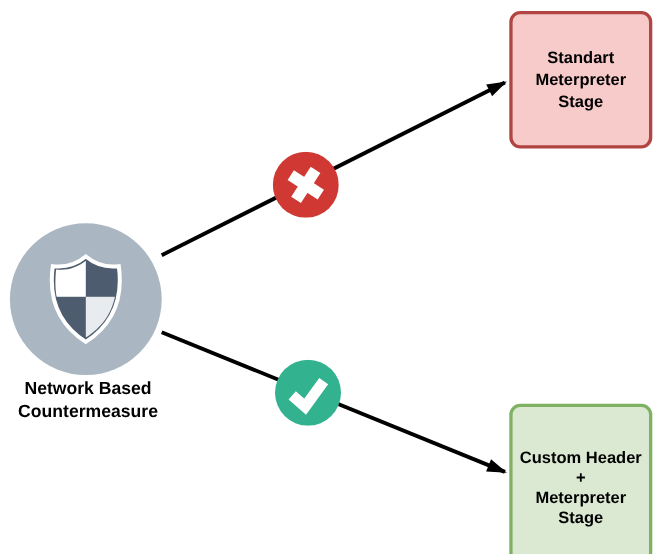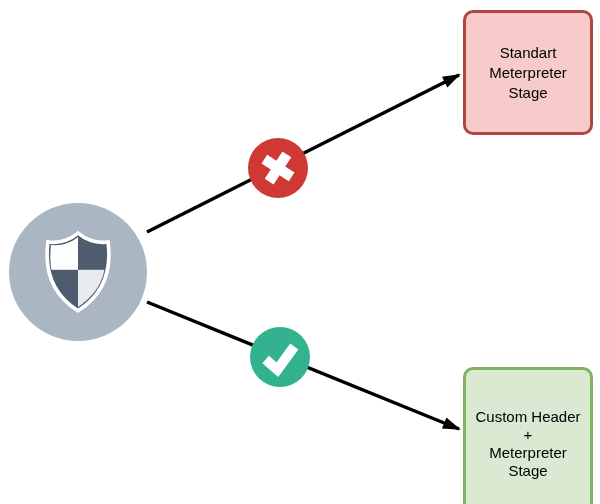--- a/index.html
+++ b/index.html
@@ -40,21 +40,21 @@
   .badge{position:absolute;width:60px;height:60px;}
   .badge-x{left:248px;top:138px;}
   .badge-check{left:250px;top:327px;}
   .badge-x-circle{fill:var(--badge_red);}
   .badge-check-circle{fill:var(--badge_green);}
   .glyph-stroke{stroke:#ffffff;fill:none;stroke-linecap:butt;stroke-linejoin:miter;}
 
   .box{
     position:absolute;left:463px;width:130px;box-sizing:border-box;border-radius:10px;
     display:flex;flex-direction:column;align-items:center;justify-content:center;
-    text-align:center;font-weight:normal;color:#000000;
+    text-align:center;font-weight:bold;color:#000000;
   }
   .box-red{
     top:10px;height:125px;background:var(--box_red_fill);
     border:3px solid var(--box_red_border);font-size:15px;line-height:20px;
   }
   .box-green{
     top:367px;height:154px;background:var(--box_green_fill);
     border:3px solid var(--box_green_border);font-size:15px;line-height:18px;text-align:right;
   }
 
@@ -88,20 +88,22 @@
       </defs>
       <path class="shield-body" d="M50 3 C61 12 76 17 91 15 C96 52 86 86 50 109 C14 86 4 52 9 15 C24 17 39 12 50 3 Z"></path>
       <g clip-path="url(#shield-clip)">
         <rect class="q-white" x="0" y="0" width="50" height="53"></rect>
         <rect class="q-light" x="50" y="53" width="50" height="59"></rect>
       </g>
     </svg>
   </div>
 
   <div class="source-label">
+    <div>Network Based</div>
+    <div>Countermeasure</div>
   </div>
 
   <svg class="badge badge-x" viewBox="0 0 60 60">
     <circle class="badge-x-circle" cx="30" cy="30" r="30"></circle>
     <g transform="rotate(-12 30 30)">
       <line class="glyph-stroke" x1="18.5" y1="18.5" x2="41.5" y2="41.5" stroke-width="10.5"></line>
       <line class="glyph-stroke" x1="41.5" y1="18.5" x2="18.5" y2="41.5" stroke-width="10.5"></line>
     </g>
   </svg>
 

